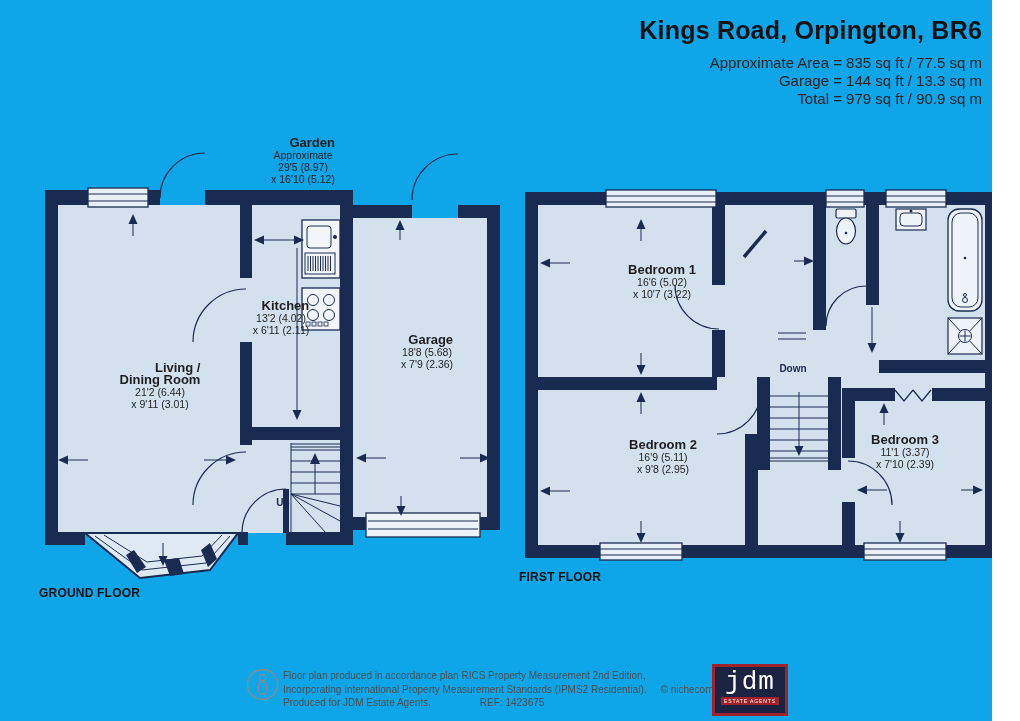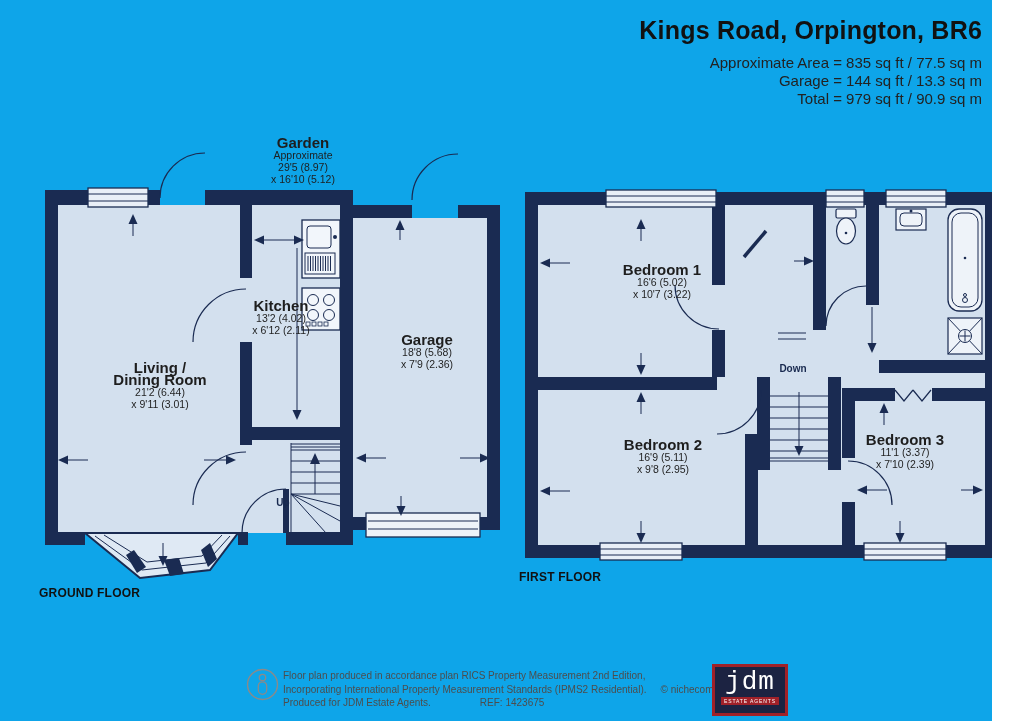--- a/index.html
+++ b/index.html
@@ -5,21 +5,21 @@
   html,body{margin:0;padding:0;background:#fff;}
   #canvas{position:relative;width:992px;height:721px;background:#0ea5e9;overflow:hidden;
           font-family:"Liberation Sans",sans-serif;}
   svg.plan{position:absolute;}
   .header{position:absolute;top:16px;right:10px;text-align:right;}
   .header-title{font-size:25px;font-weight:bold;color:#111;letter-spacing:0.2px;margin-bottom:9px;}
   .header-line{font-size:15px;line-height:18px;color:#222;}
   .header-disclaimer{font-size:11px;margin-top:5px;color:#222;}
   .label{position:absolute;text-align:center;color:#1e1e1e;font-size:10.5px;line-height:12px;
          transform:translateX(-50%);white-space:nowrap;}
-  .label .rname{font-weight:bold;font-size:15px;}
+  .label .rname{font-weight:bold;font-size:13px;text-align:right;}
   .floorcap{position:absolute;font-weight:bold;font-size:12px;color:#111;letter-spacing:0.2px;}
   .stairlbl{position:absolute;font-weight:bold;font-size:10px;color:#17284e;transform:translateX(-50%);text-align:right;}
   .footer-text{position:absolute;left:283px;top:669px;font-size:10px;line-height:13.5px;color:#4d4d4d;}
   .footer-text .cp{margin-left:14px;}
   .footer-text .ref{margin-left:16px;padding-left:33px;}
   .person-badge{position:absolute;left:246px;top:668px;}
   .jdm{position:absolute;left:712px;top:664px;width:76px;height:52px;background:#1c2342;
        border:3px solid #a02129;box-sizing:border-box;text-align:center;}
   .jdm-text{font-family:Liberation Mono, monospace;color:#fff;font-size:26px;line-height:27px;
             margin-top:2px;letter-spacing:1px;}
@@ -248,21 +248,21 @@
   <div class="label" style="left:160px;top:362px">
     <div class="rname">Living /</div>
     <div class="rname">Dining Room</div>
     <div>21'2 (6.44)</div>
     <div>x 9'11 (3.01)</div>
   </div>
 
   <div class="label" style="left:281px;top:300px">
     <div class="rname">Kitchen</div>
     <div>13'2 (4.02)</div>
-    <div>x 6'12 (2.11)</div>
+    <div>x 6'11 (2.11)</div>
   </div>
 
   <div class="label" style="left:427px;top:334px">
     <div class="rname">Garage</div>
     <div>18'8 (5.68)</div>
     <div>x 7'9 (2.36)</div>
   </div>
 
   <div class="label" style="left:662px;top:264px">
     <div class="rname">Bedroom 1</div>

